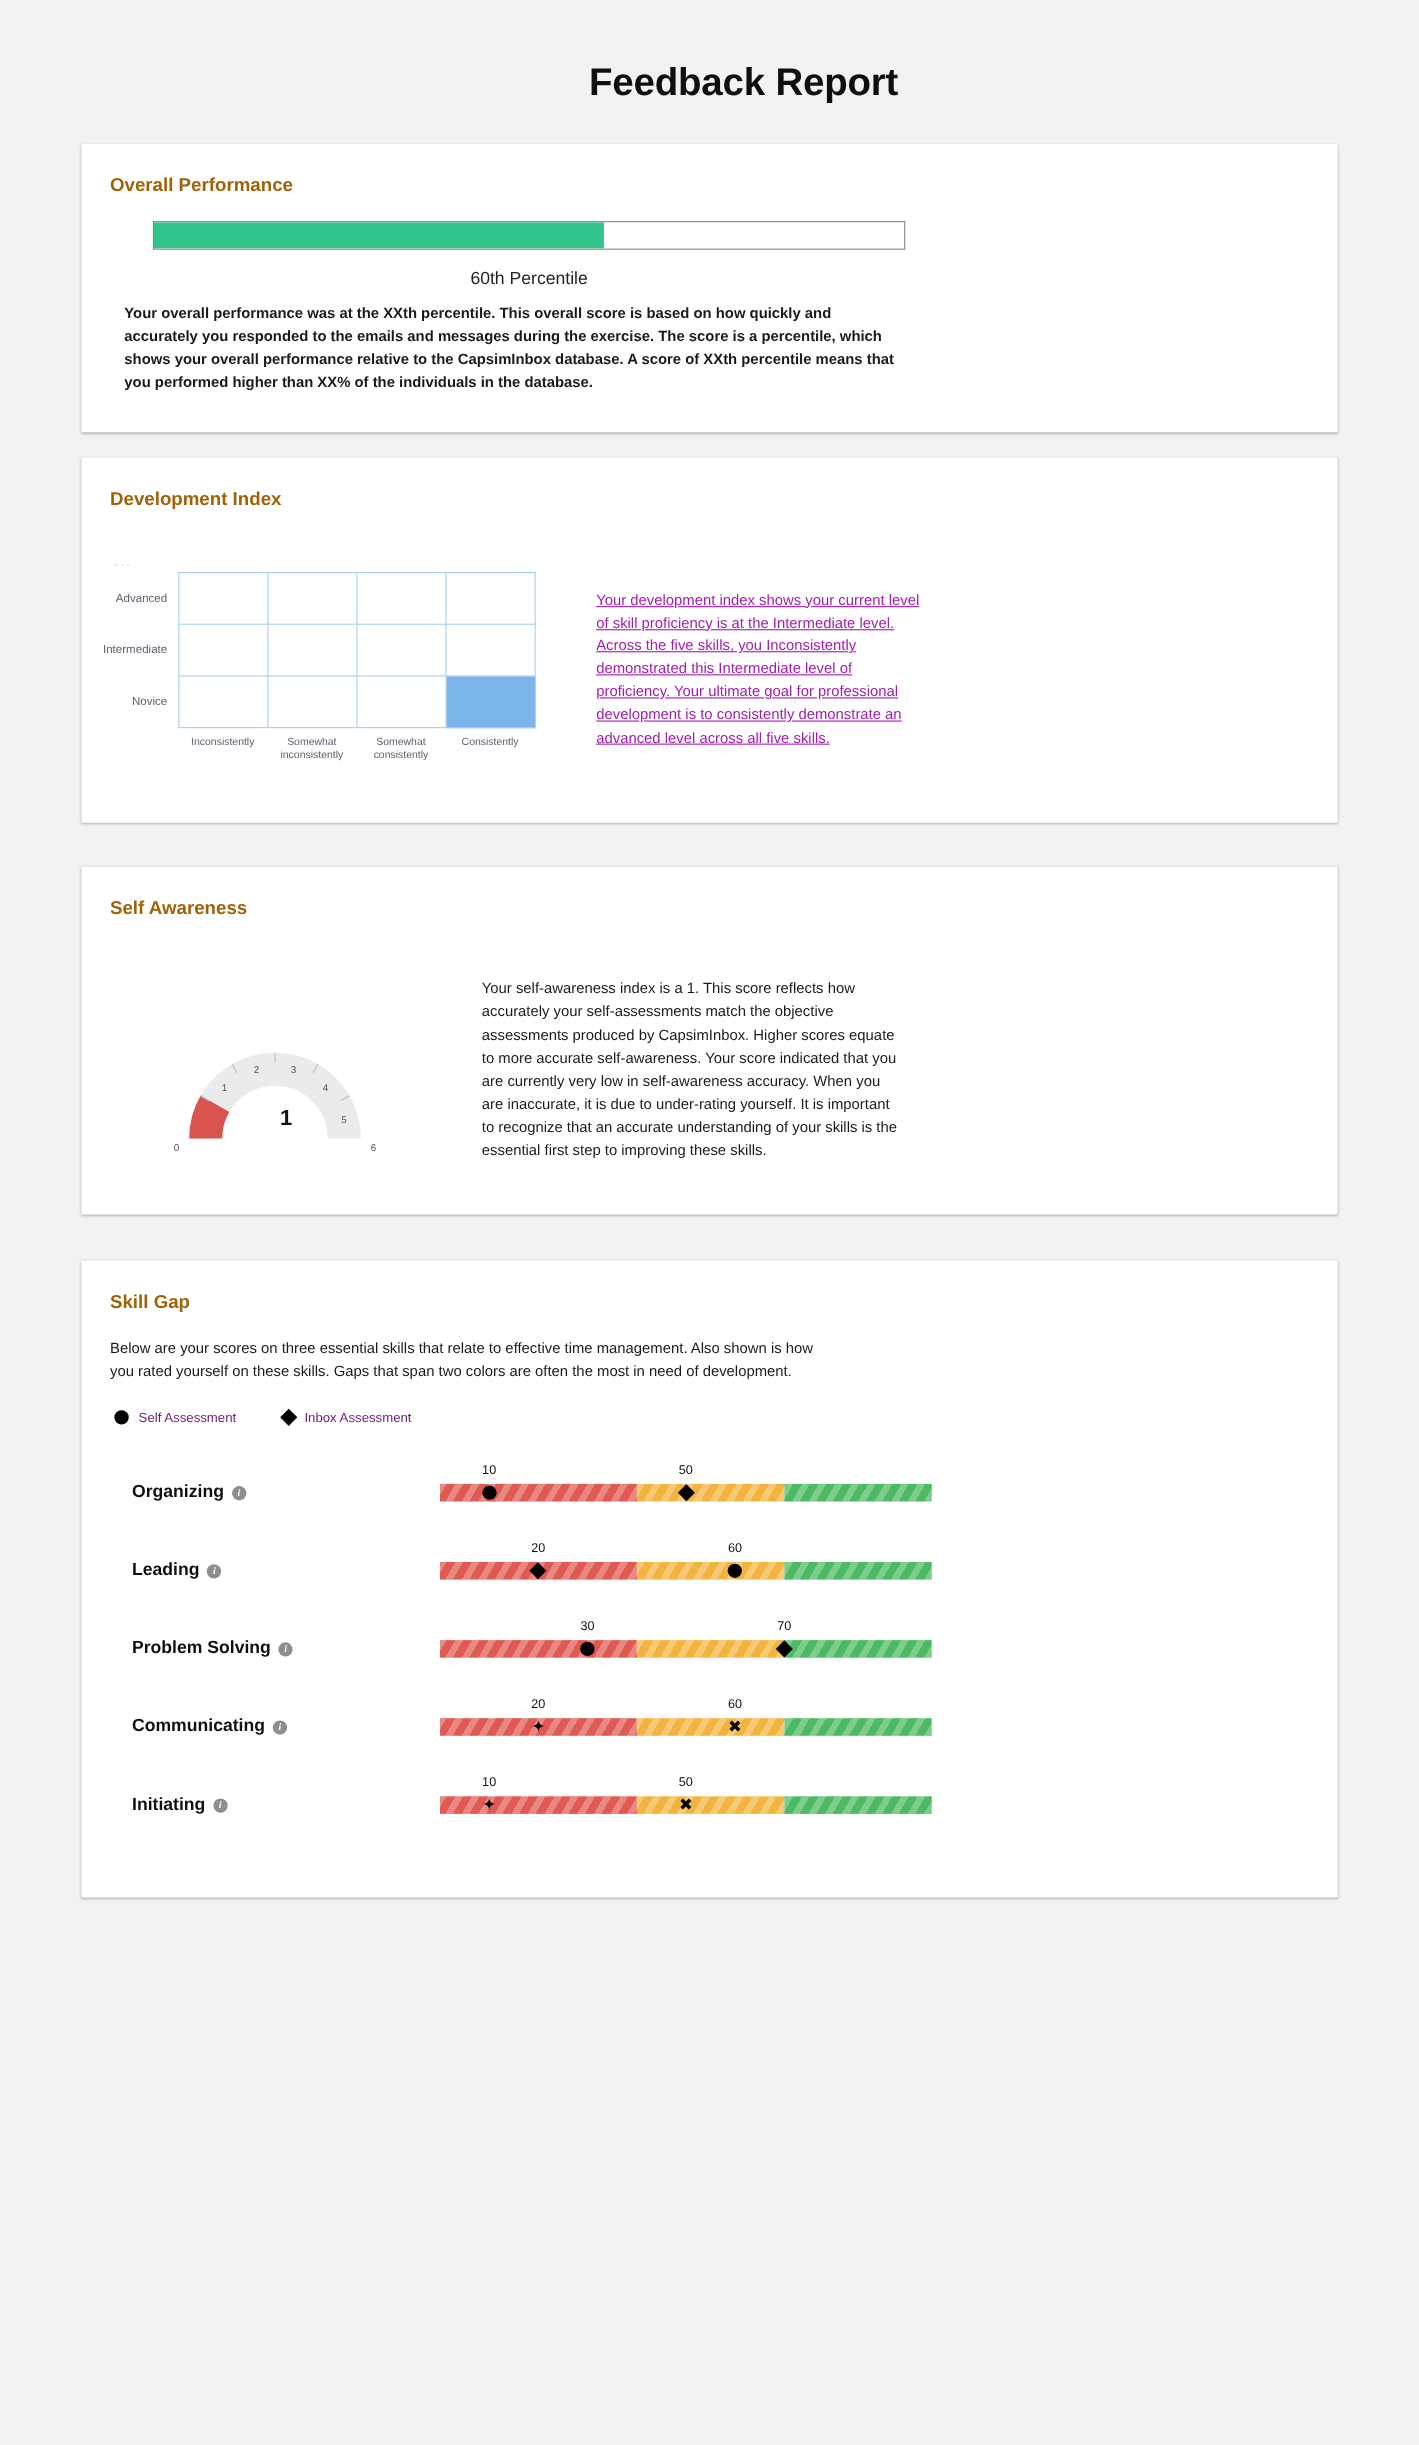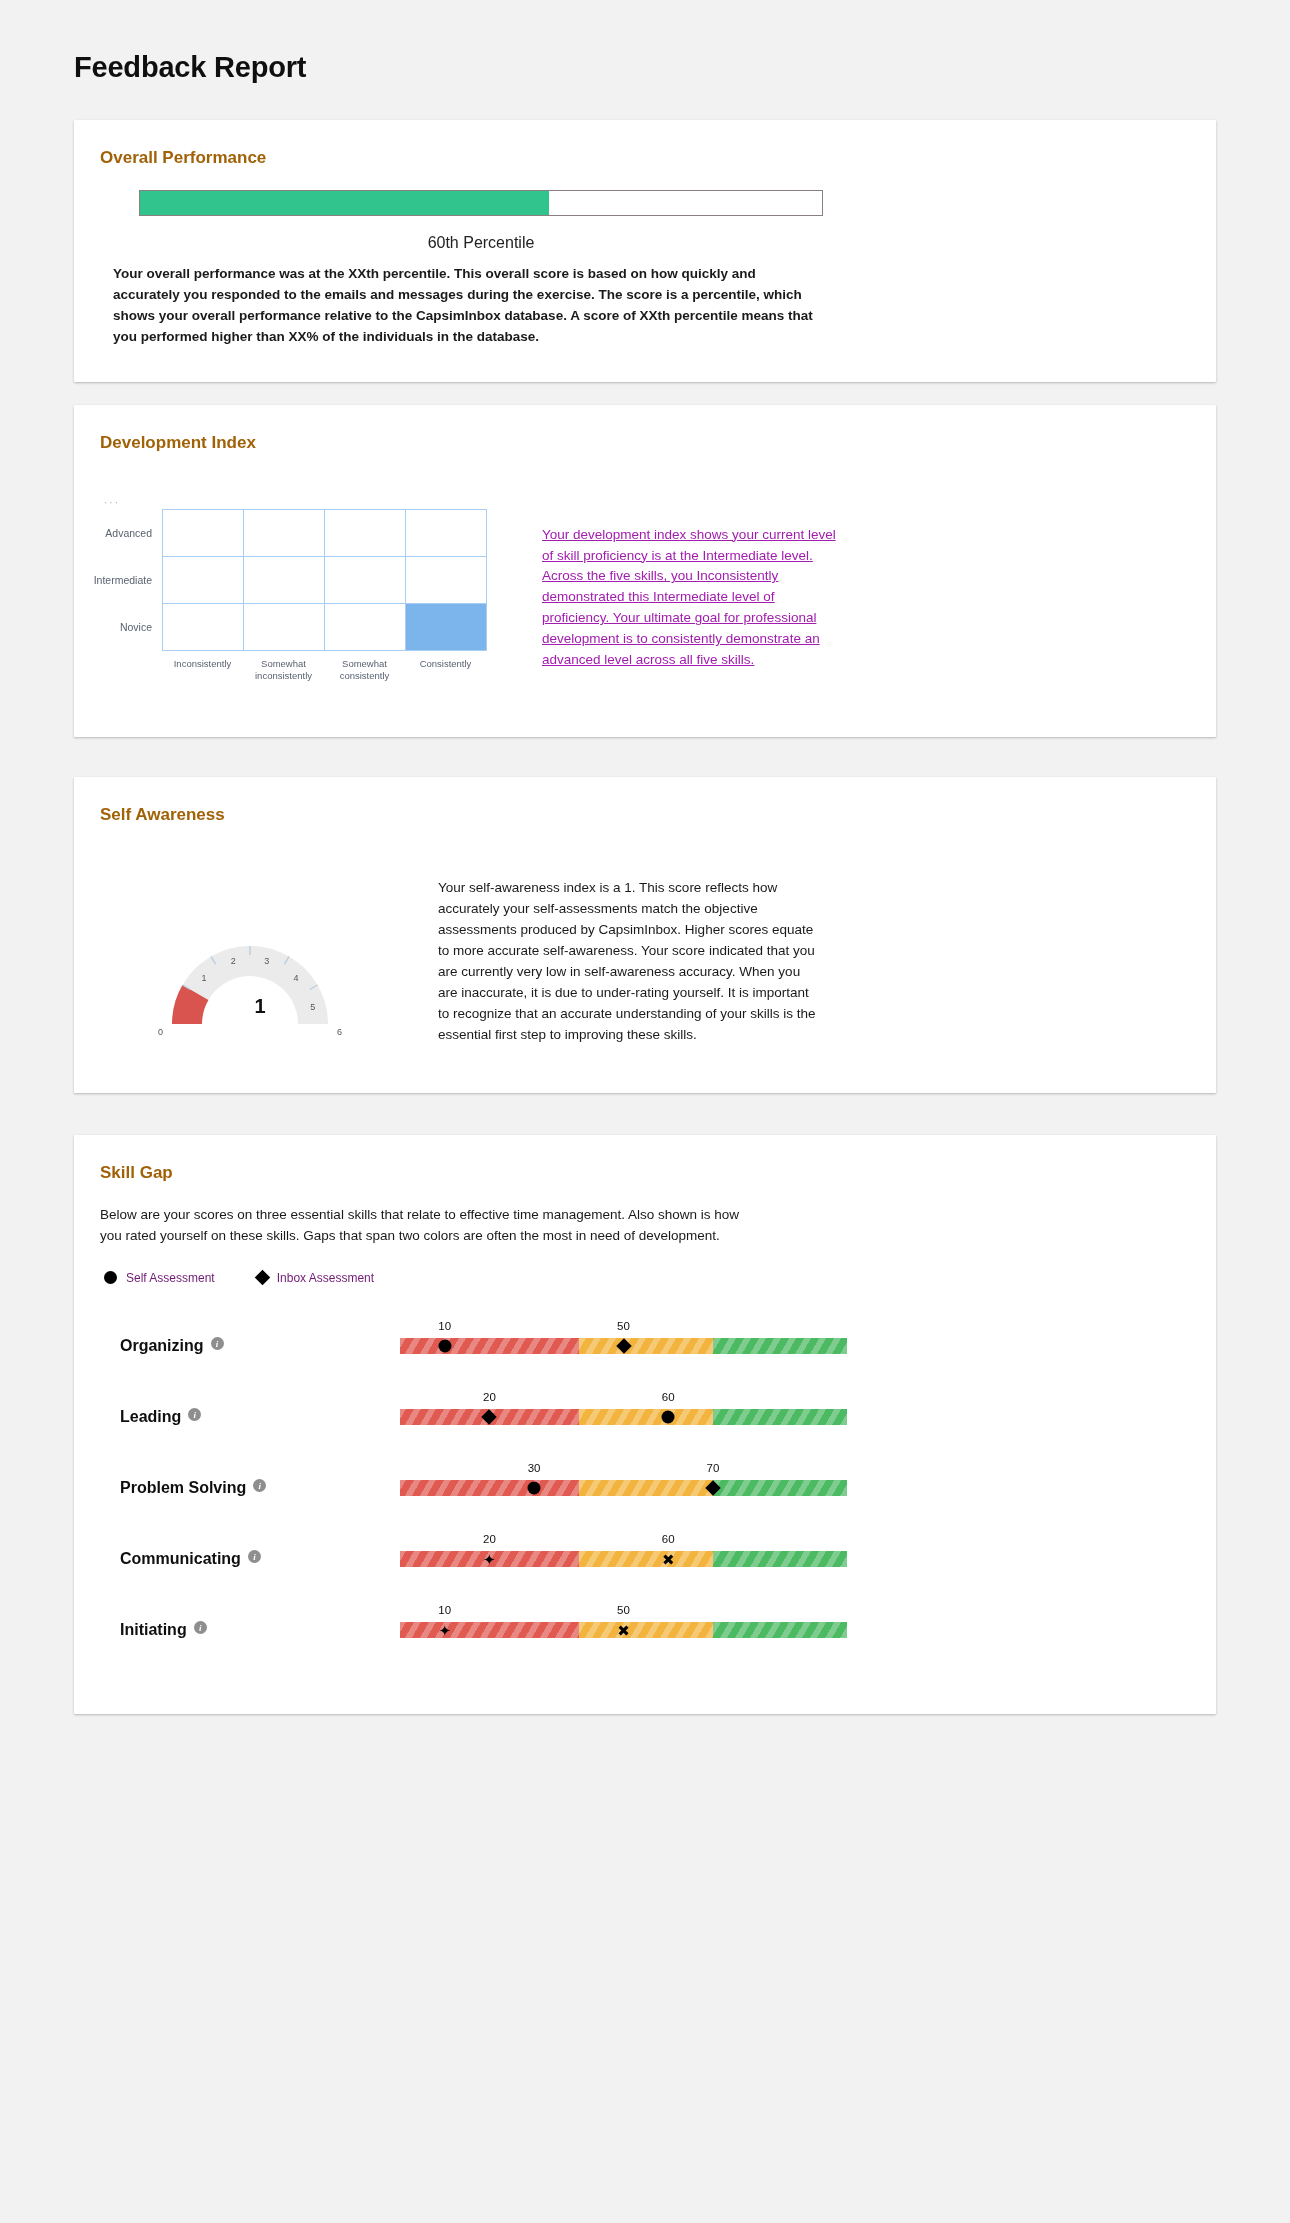--- a/index.html
+++ b/index.html
@@ -4,22 +4,22 @@
 <style>
   * { box-sizing: border-box; }
   html, body {
     margin: 0; padding: 0;
     background: #f2f2f2;
     font-family: "Liberation Sans", sans-serif;
     color: #202124;
   }
   .page { width: 1290px; min-height: 2223px; position: relative; padding: 0; }
   .page-title {
-    font-size: 29px; font-weight: bold; color: #0f0f0f;
-    padding: 32px 12px 0 74px; letter-spacing: -0.2px;
+    font-size: 35px; font-weight: bold; color: #0f0f0f;
+    padding: 32px 12px 0 74px; letter-spacing: -0.2px; text-align: center;
   }
   .card {
     background: #ffffff;
     margin: 22px 74px 0 74px;
     padding: 28px 26px 30px 26px;
     box-shadow: 0 1px 3px rgba(0,0,0,0.16), 0 1px 2px rgba(0,0,0,0.10);
     border-radius: 1px;
   }
   .card-title {
     font-size: 17px; font-weight: bold; color: #a16207;
@@ -87,21 +87,21 @@
     width: 640px; margin: 0 0 24px 0;
   }
   .legend { display: flex; align-items: center; gap: 42px; margin: 0 0 26px 4px; }
   .legend-item { display: flex; align-items: center; gap: 9px; }
   .legend-label { font-size: 12px; color: #701a75; }
   .mark-dot { width: 13px; height: 13px; border-radius: 50%; background: #000; display: inline-block; }
   .mark-diamond { width: 11px; height: 11px; background: #000; display: inline-block; transform: rotate(45deg); }
   .skill-row { display: flex; align-items: center; height: 71px; }
   .skill-name {
     width: 200px; padding-left: 20px; font-size: 16px; font-weight: bold; color: #0f0f0f;
-    display: flex; align-items: flex-start; gap: 7px;
+    display: flex; align-items: center; gap: 7px;
   }
   .info-icon {
     width: 13px; height: 13px; border-radius: 50%; background: #8e8e8e; color: #fff;
     font-size: 9px; font-weight: bold; display: inline-flex;
     align-items: center; justify-content: center; font-style: italic; font-family: "Liberation Serif", serif;
   }
   .bar-area { position: relative; width: 447px; margin-left: 100px; }
   .bar { display: flex; height: 16px; width: 447px; }
   .seg { height: 100%; }
   .stripes {

